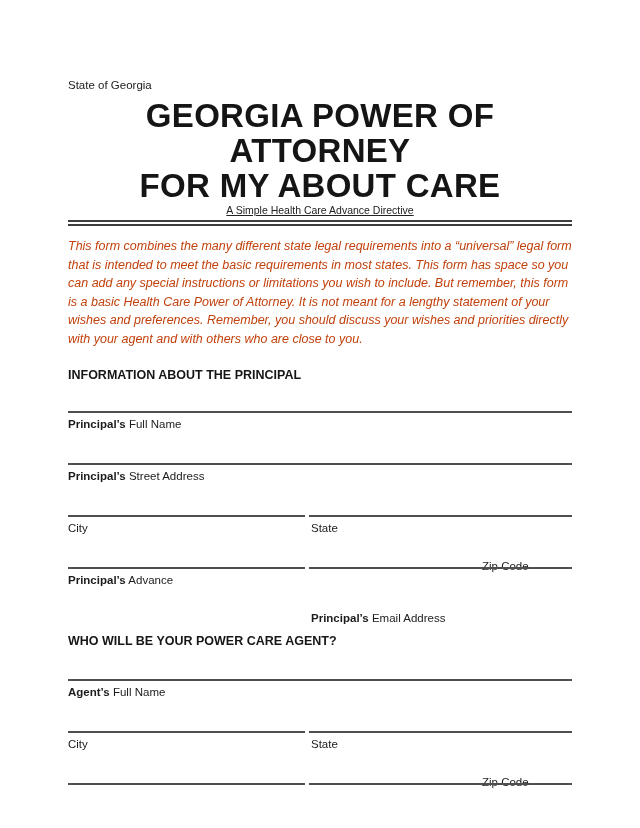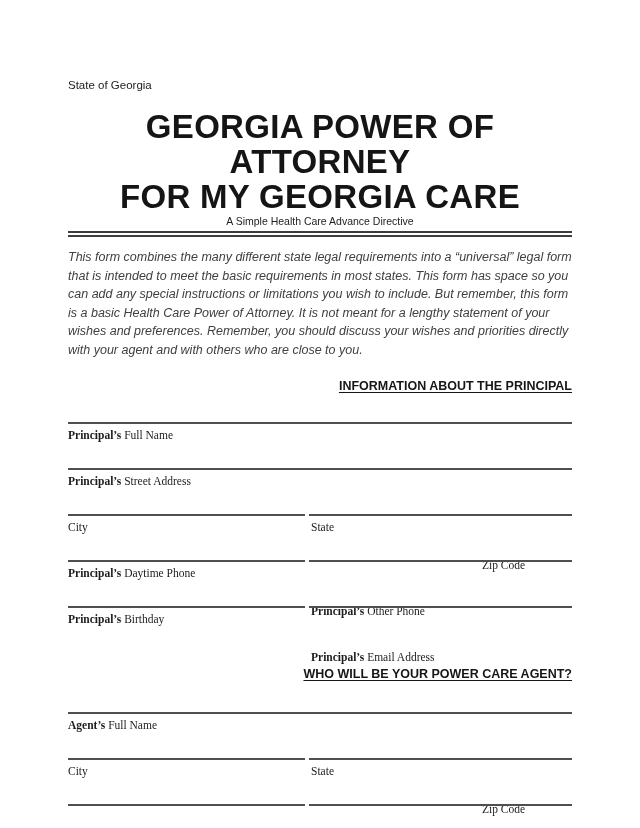--- a/index.html
+++ b/index.html
@@ -20,63 +20,63 @@
     box-sizing: border-box;
     width: 640px;
   }
   .state-label {
     padding-top: 78px;
     font-size: 11.5px;
     line-height: 14px;
     color: #222;
   }
   .title {
-    margin-top: 17px;
+    margin-top: 6px;
     text-align: center;
     font-weight: bold;
     font-size: 33px;
     line-height: 35px;
     letter-spacing: 0.3px;
     color: #151515;
   }
   .subtitle {
     margin-top: 1px;
     text-align: center;
     font-size: 10.5px;
     line-height: 13px;
     color: #222;
+    text-decoration: underline;
   }
   .divider {
     margin-top: 3px;
     height: 2px;
     background: #ffffff;
     border-top: 2px solid #3d3d3d;
     border-bottom: 2px solid #3d3d3d;
   }
   .intro {
     margin-top: 11px;
     font-style: italic;
     font-size: 12.5px;
     line-height: 18.5px;
-    color: #404040;
+    color: #c2410c;
   }
   .sec-heading {
-    text-align: right;
+    text-align: left;
     font-weight: bold;
     font-size: 12.5px;
     line-height: 15px;
-    text-decoration: underline;
     text-underline-offset: 2px;
     color: #161616;
   }
   .sec-heading.first { margin-top: 20px; }
   .sec-heading.second { margin-top: 15px; }
   .rows { margin-top: 28px; }
   .rows.agent { margin-top: 30px; }
-  .frow { height: 46px; font-family: Liberation Serif, serif; }
+  .frow { height: 52px; }
   .fline { display: flex; }
   .seg { height: 1.5px; background: #4f4f4f; }
   .seg.full { width: 100%; }
   .seg.l { width: 237px; margin-right: 4px; }
   .seg.r { flex: 1; }
   .flabels {
     display: flex;
     padding-top: 4px;
     font-size: 11.5px;
     line-height: 14px;
@@ -89,21 +89,21 @@
 </style>
 </head>
 <body>
 
 <div class="page">
 
   <div class="state-label">State of Georgia</div>
 
   <div class="title">
     <div>GEORGIA POWER OF ATTORNEY</div>
-    <div>FOR MY GEORGIA CARE</div>
+    <div>FOR MY ABOUT CARE</div>
   </div>
 
   <div class="subtitle">A Simple Health Care Advance Directive</div>
 
   <div class="divider"></div>
 
   <div class="intro">This form combines the many different state legal requirements into a “universal” legal form that is intended to meet the basic requirements in most states. This form has space so you can add any special instructions or limitations you wish to include. But remember, this form is a basic Health Care Power of Attorney. It is not meant for a lengthy statement of your wishes and preferences. Remember, you should discuss your wishes and priorities directly with your agent and with others who are close to you.</div>
 
   <div class="sec-heading first">INFORMATION ABOUT THE PRINCIPAL</div>
 
@@ -132,38 +132,28 @@
           <span class="seg l"></span>
           <span class="seg r"></span>
         </div>
       <div class="flabels">
         <span class="c1">City</span>
         <span class="c2">State</span>
         <span class="c3">Zip Code</span>
       </div>
     </div>
 
-    <div class="frow">
-      <div class="fline">
-          <span class="seg l"></span>
-          <span class="seg r"></span>
-        </div>
-      <div class="flabels">
-        <span class="c1"><span class="b">Principal’s</span> <span>Daytime Phone</span></span>
-        <span class="c3"><span class="b">Principal’s</span> <span>Other Phone</span></span>
-      </div>
-    </div>
-
-    <div class="frow">
-      <div class="fline">
-          <span class="seg l"></span>
-          <span class="seg r"></span>
-        </div>
-      <div class="flabels">
-        <span class="c1"><span class="b">Principal’s</span> <span>Birthday</span></span>
+
+    <div class="frow">
+      <div class="fline">
+          <span class="seg l"></span>
+          <span class="seg r"></span>
+        </div>
+      <div class="flabels">
+        <span class="c1"><span class="b">Principal’s</span> <span>Advance</span></span>
         <span class="c3"><span class="b">Principal’s</span> <span>Email Address</span></span>
       </div>
     </div>
 
   </div>
 
   <div class="sec-heading second">WHO WILL BE YOUR POWER CARE AGENT?</div>
 
   <div class="rows agent">
 

